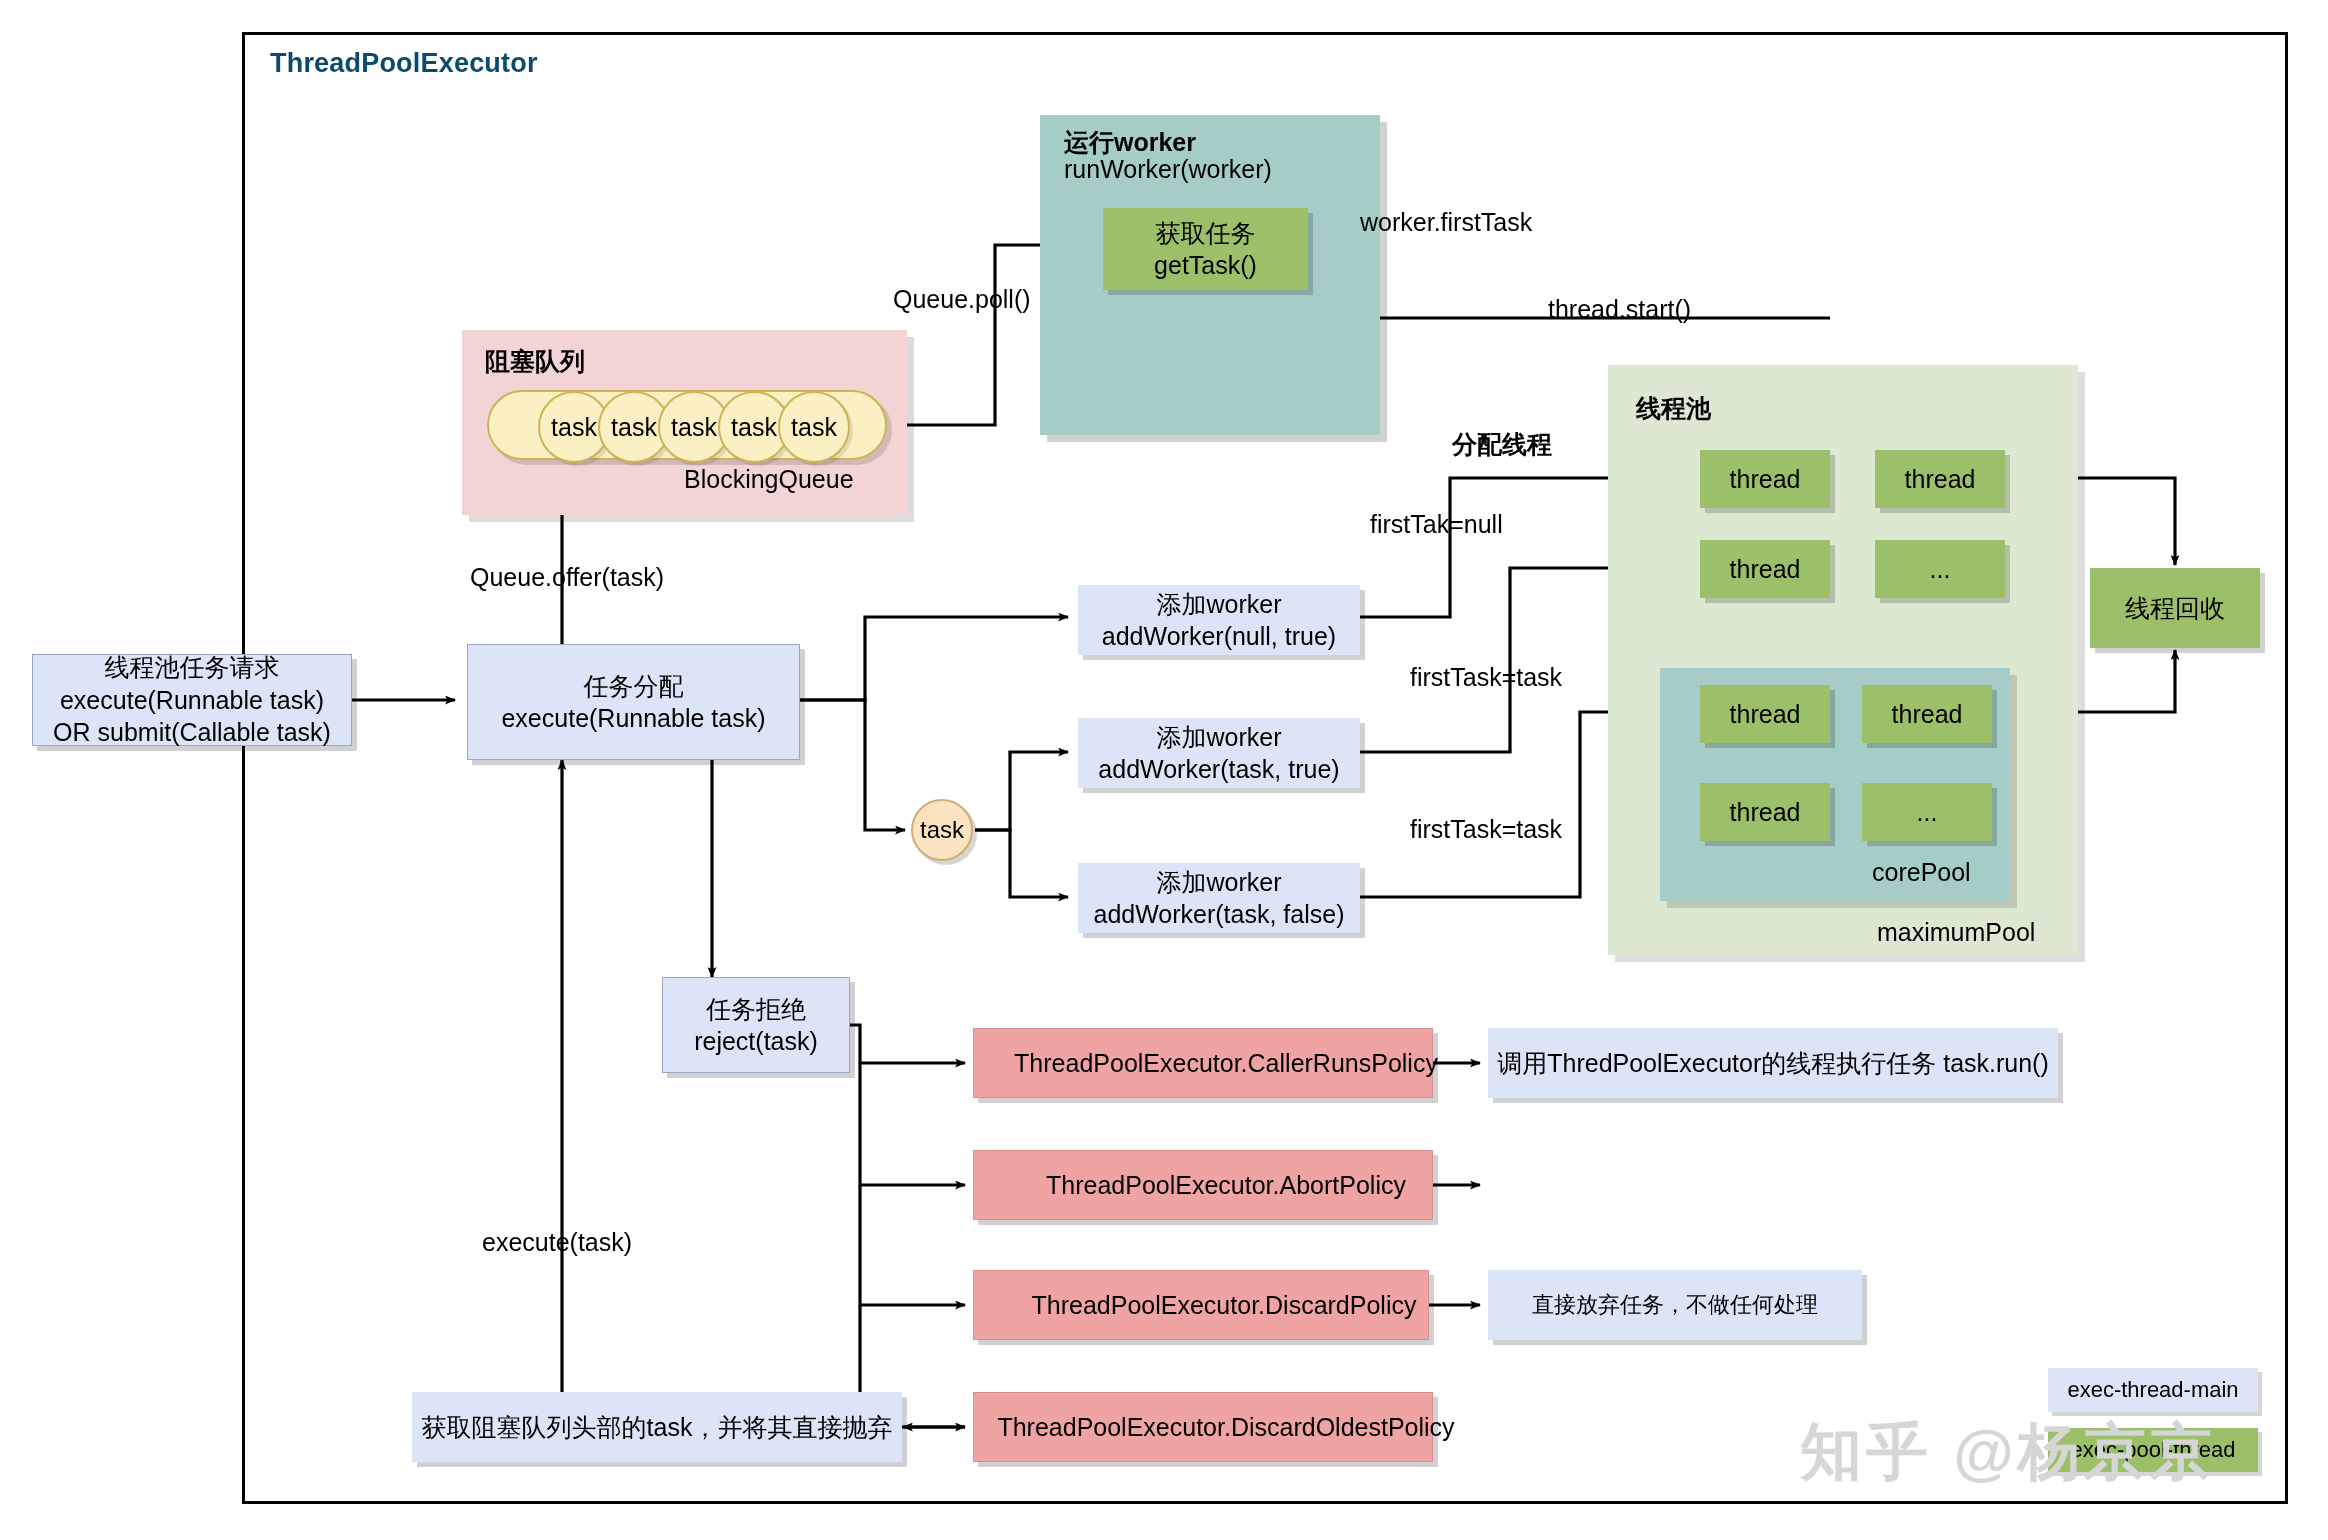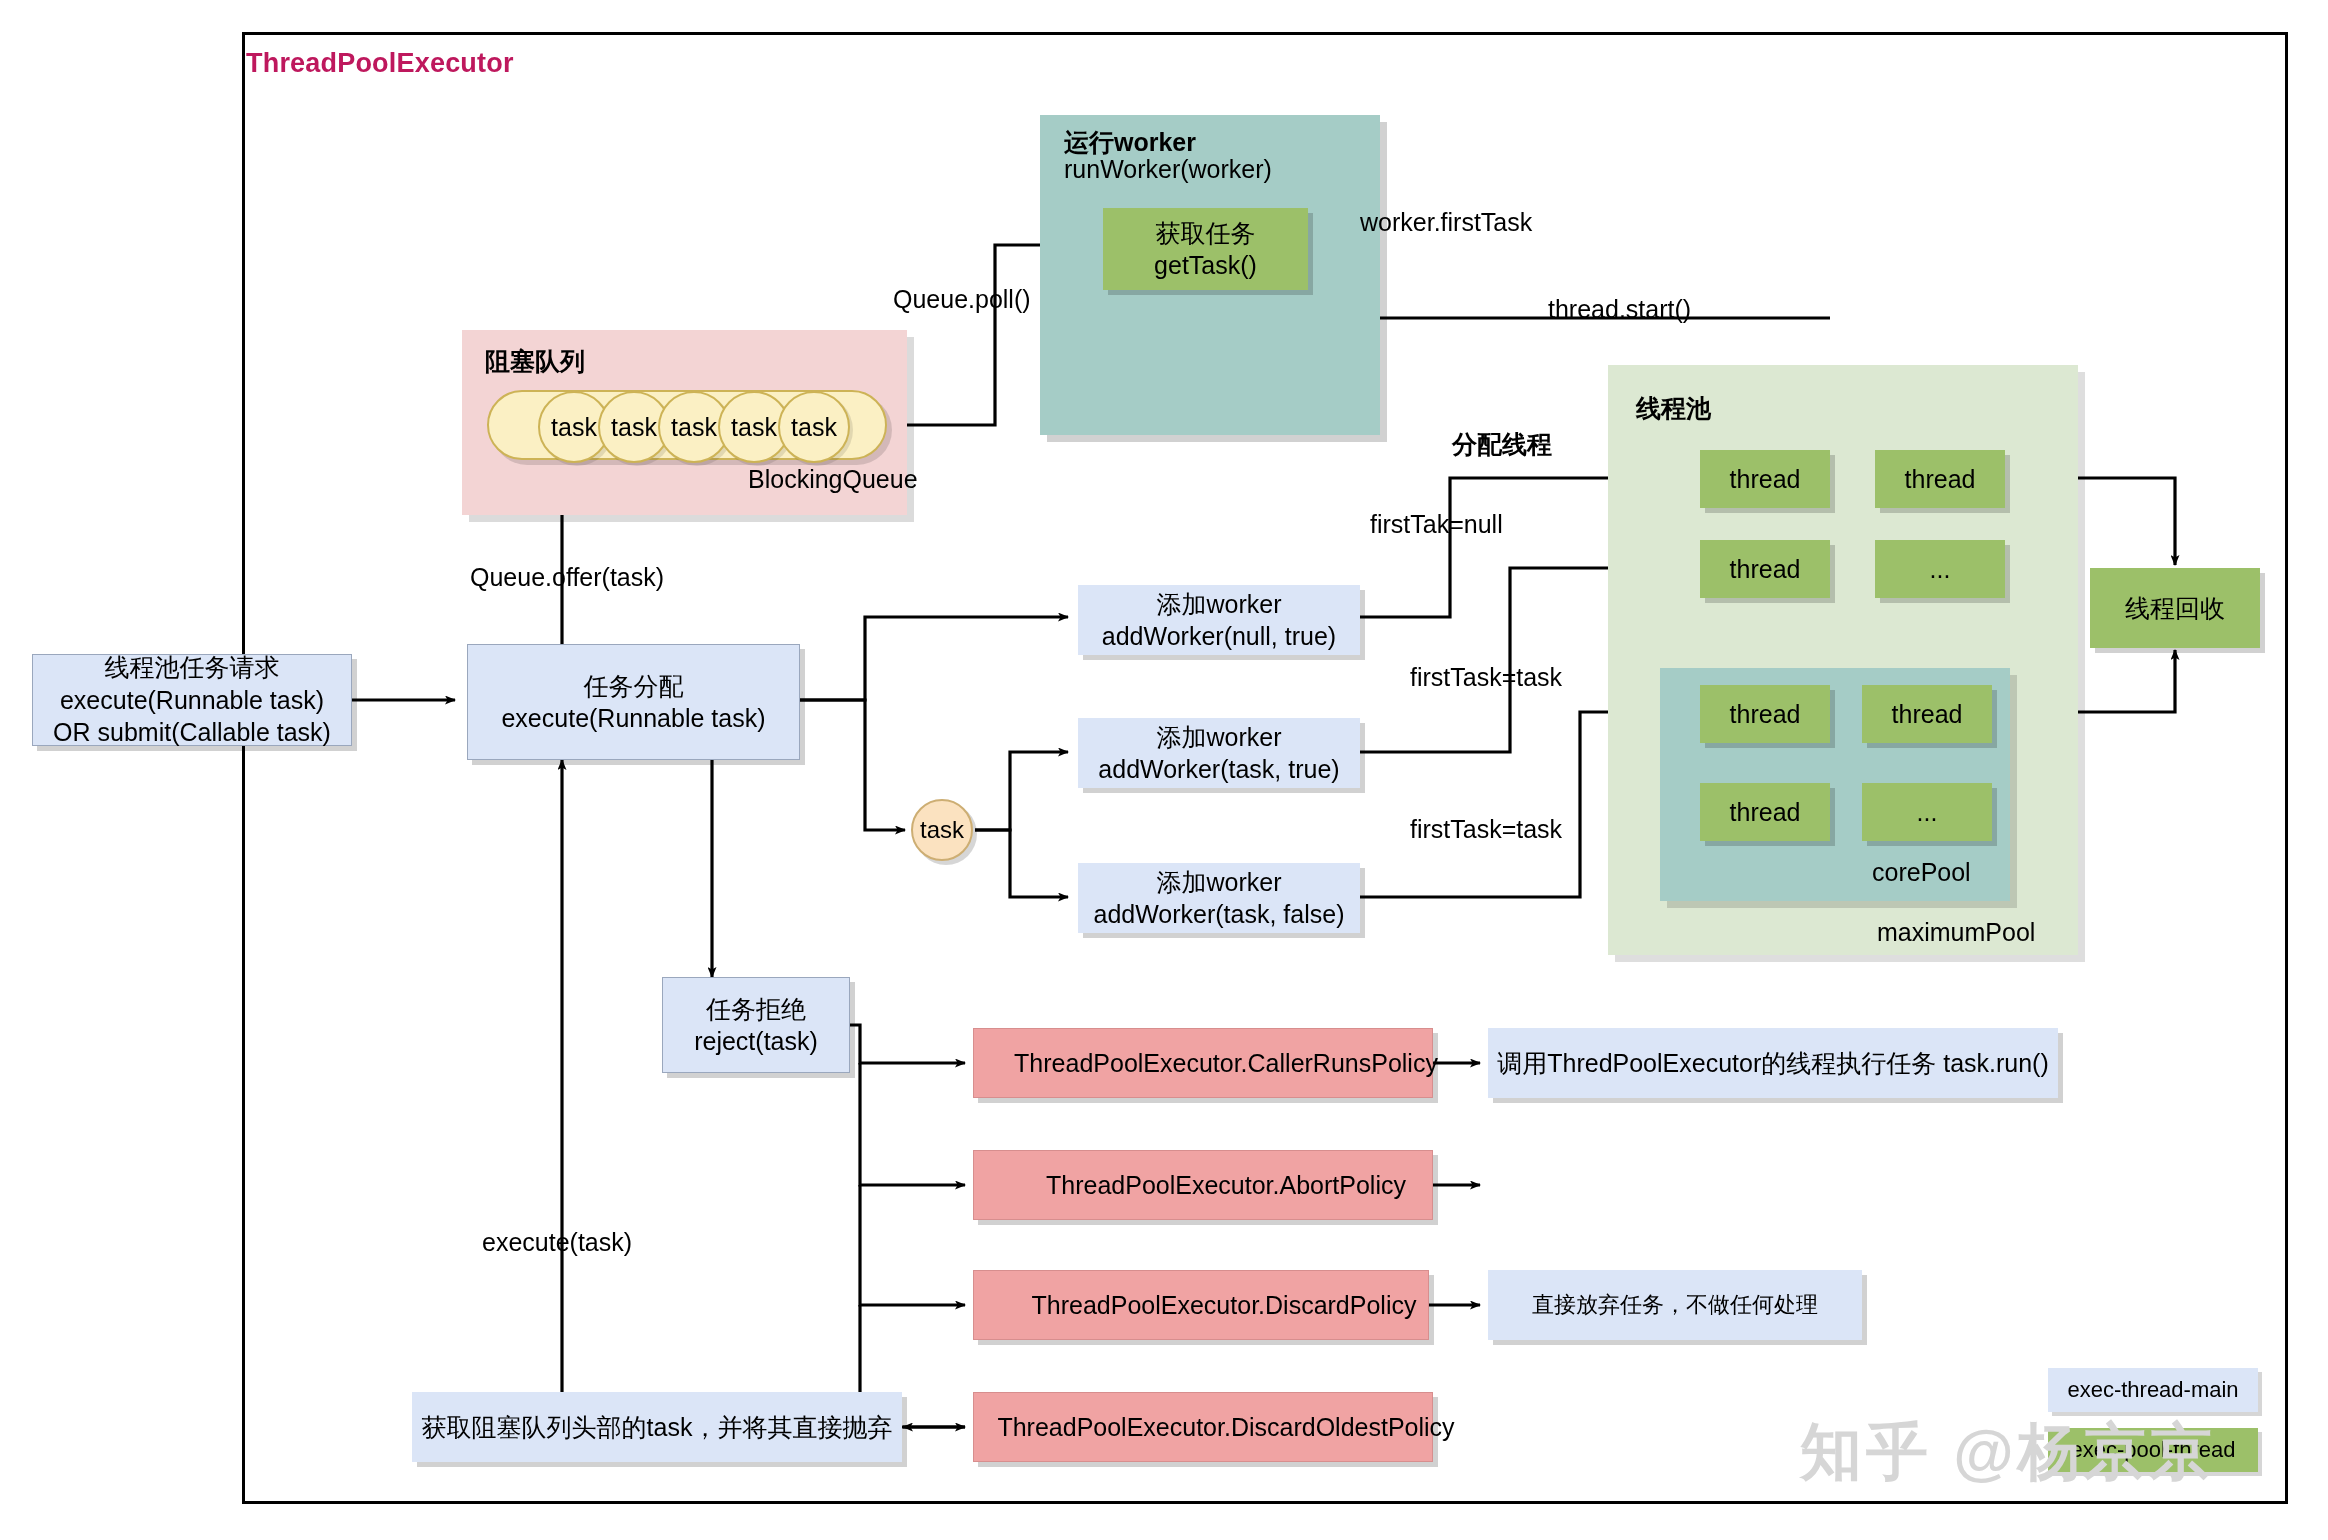--- a/index.html
+++ b/index.html
@@ -19,21 +19,21 @@
   .blue-noborder{background:#dbe5f7;border:none;color:#000;}
   .red{background:#f0a3a3;border:1px solid #d78e8e;color:#000;padding-left:46px;}
   .green{background:#9cc069;border:none;color:#000;}
   .greenpool{background:#dce8d2;border:none;color:#000;box-shadow:7px 7px 0 rgba(0,0,0,0.13);}
   .tealpanel{background:#a5ccc6;border:none;color:#000;box-shadow:7px 7px 0 rgba(0,0,0,0.18);}
   .tealinner{background:#a5ccc6;border:none;color:#000;box-shadow:7px 7px 0 rgba(0,0,0,0.14);}
   .pinkpanel{background:#f3d4d4;border:none;color:#000;box-shadow:7px 7px 0 rgba(0,0,0,0.14);}
 
   
   #frame{left:242px;top:32px;width:2046px;height:1472px;border:3px solid #000;background:transparent;}
-  #frame-title{left:246px;top:48px;font-size:27px;font-weight:bold;color:#be185d;letter-spacing:.2px;}
+  #frame-title{left:270px;top:48px;font-size:27px;font-weight:bold;color:#0c4a6e;letter-spacing:.2px;}
 
   
   .lbl{position:absolute;font-size:25px;color:#000;white-space:nowrap;}
   .lbl-b{font-weight:bold;}
 
   
   .cap{position:absolute;font-size:25px;color:#000;white-space:nowrap;}
   .cap-b{font-weight:bold;}
 
   
@@ -129,21 +129,21 @@
 
   <div class="box blue" style="left:32px;top:654px;width:320px;height:92px;font-size:25px;">线程池任务请求
 execute(Runnable task)
 OR submit(Callable task)</div>
 
   <div class="box blue" style="left:467px;top:644px;width:333px;height:116px;font-size:25px;">任务分配
 execute(Runnable task)</div>
 
   <div class="box pinkpanel" style="left:462px;top:330px;width:445px;height:185px;"></div>
   <div class="cap cap-b" style="left:485px;top:345px;">阻塞队列</div>
-  <div class="cap" style="left:748px;top:465px;text-align:center;">BlockingQueue</div>
+  <div class="cap" style="left:684px;top:465px;text-align:center;">BlockingQueue</div>
 
   <div id="bq-capsule" class="abs"></div>
   <div class="bq-task" style="left:538px;top:391px;">task</div>
   <div class="bq-task" style="left:598px;top:391px;">task</div>
   <div class="bq-task" style="left:658px;top:391px;">task</div>
   <div class="bq-task" style="left:718px;top:391px;">task</div>
   <div class="bq-task" style="left:778px;top:391px;">task</div>
 
   <div class="lbl" style="left:470px;top:563px;">Queue.offer(task)</div>
   <div class="lbl" style="left:893px;top:285px;">Queue.poll()</div>

